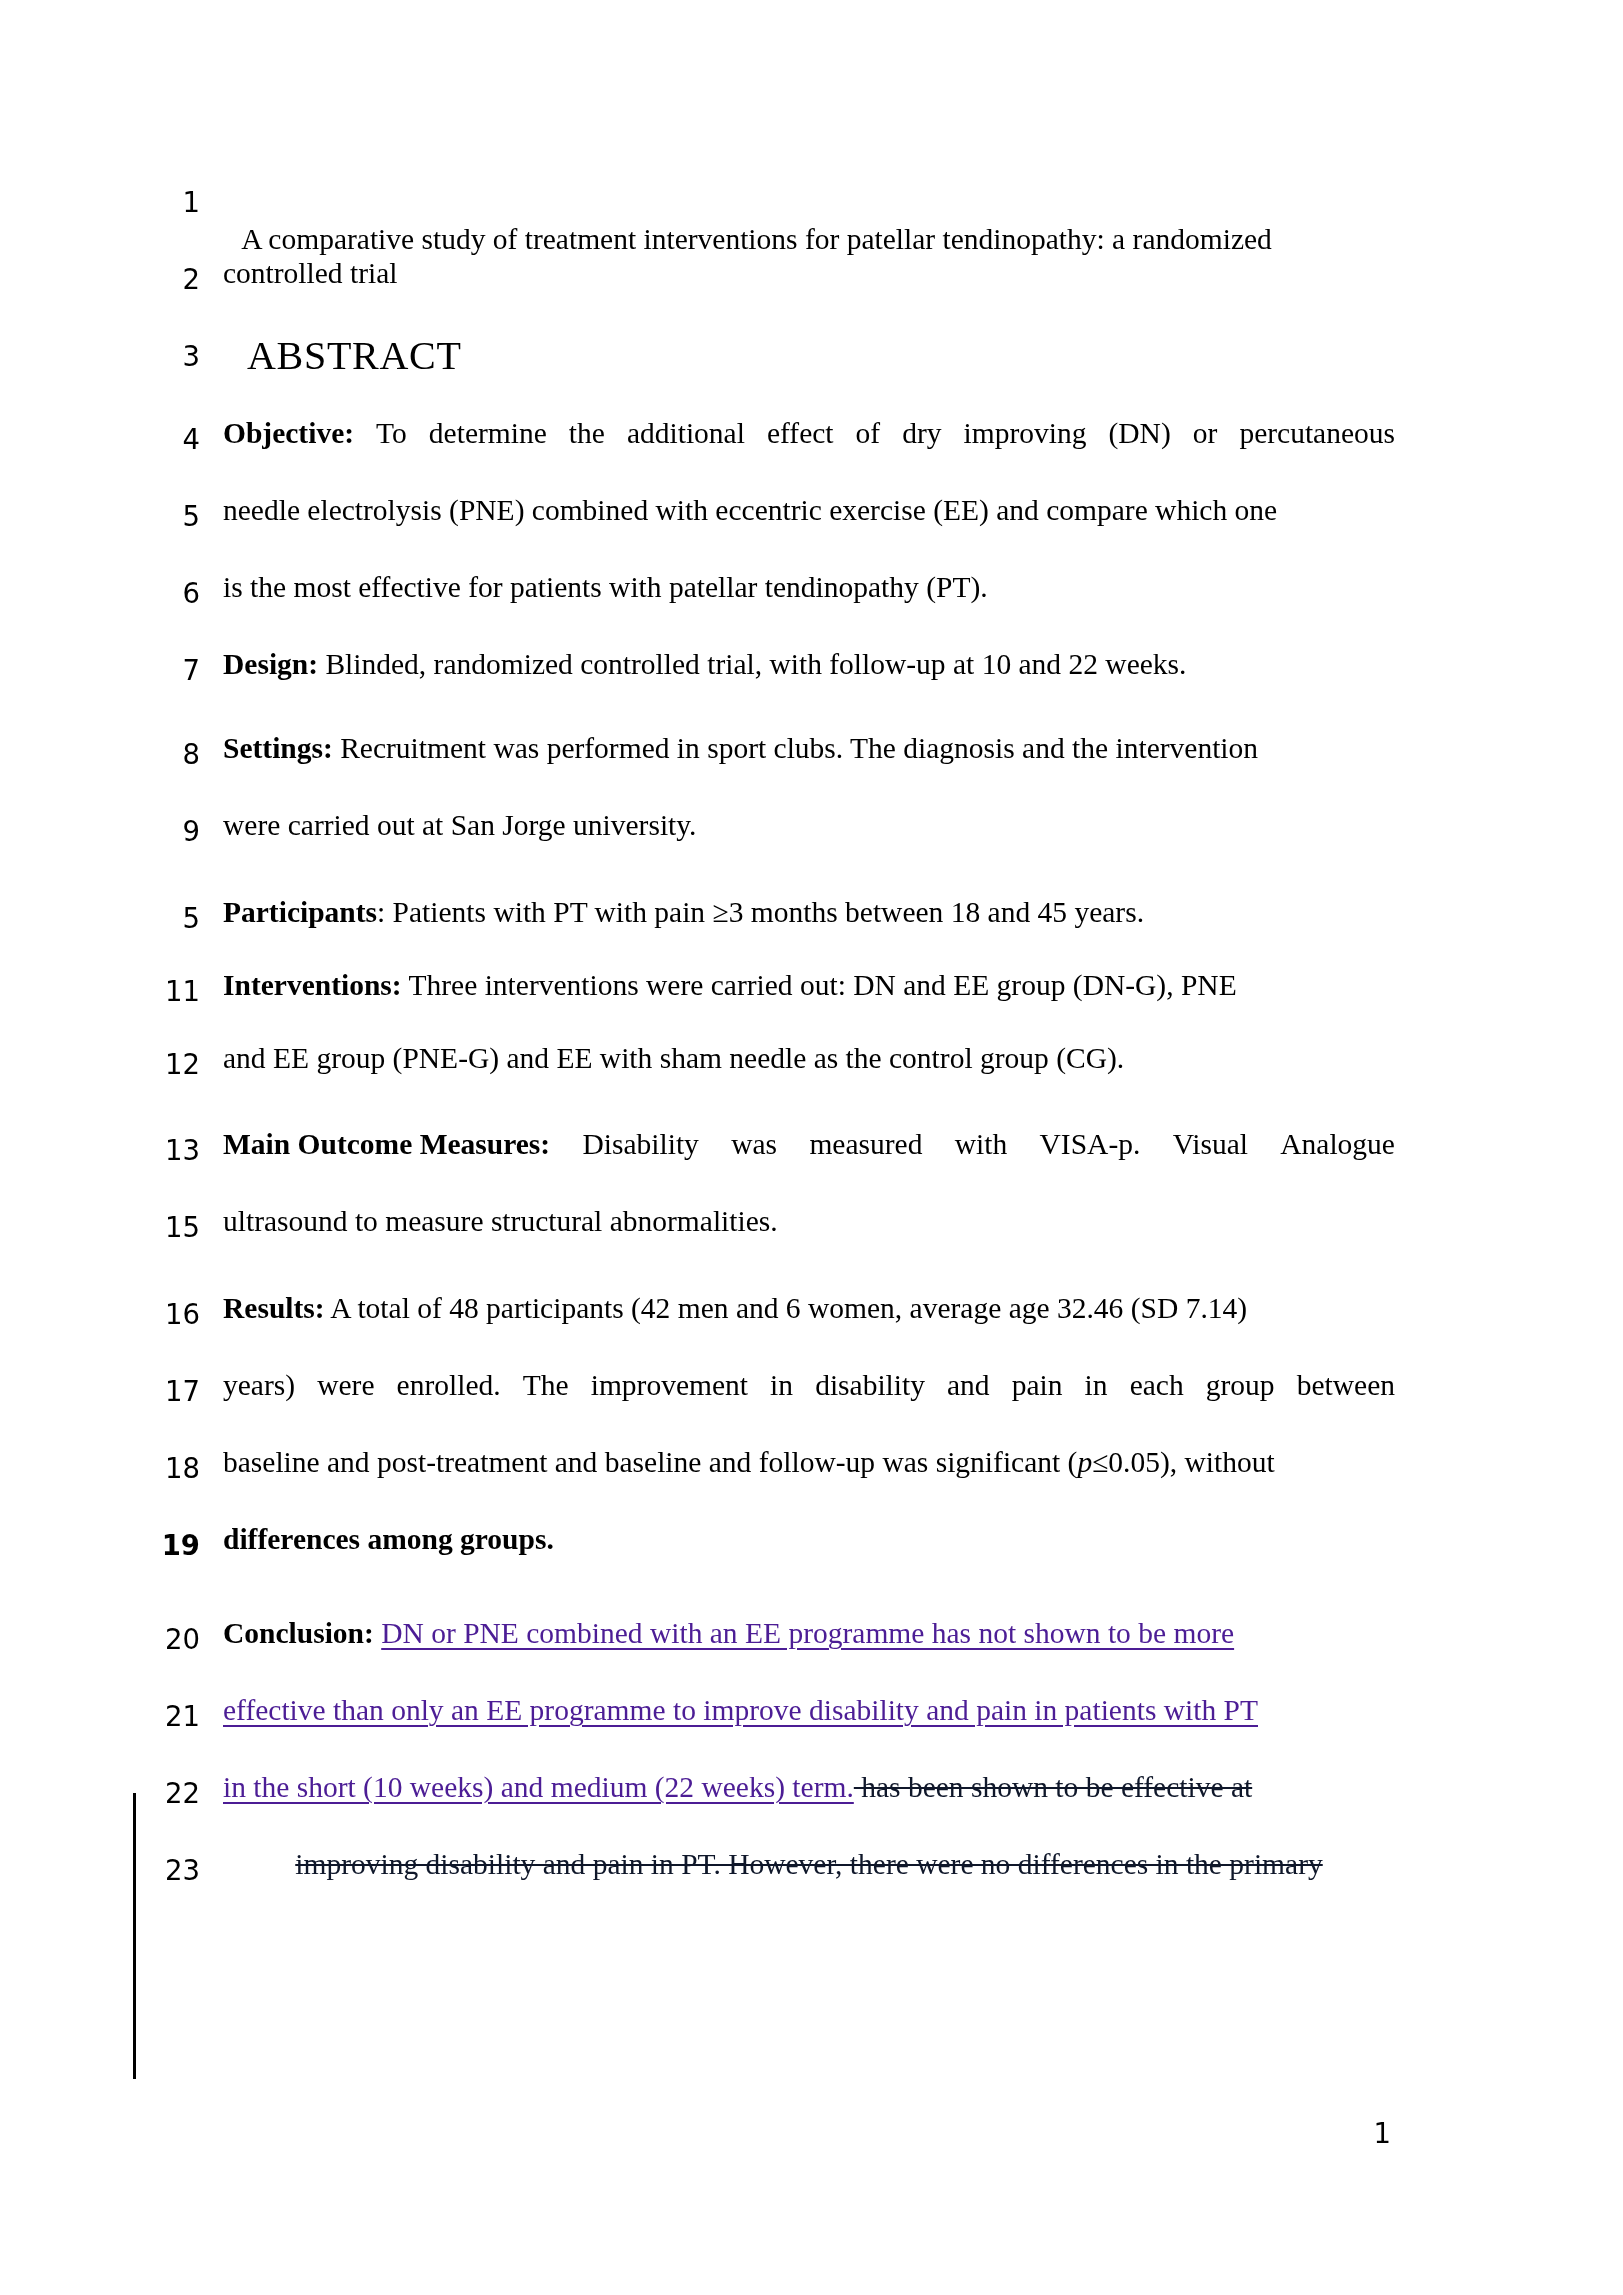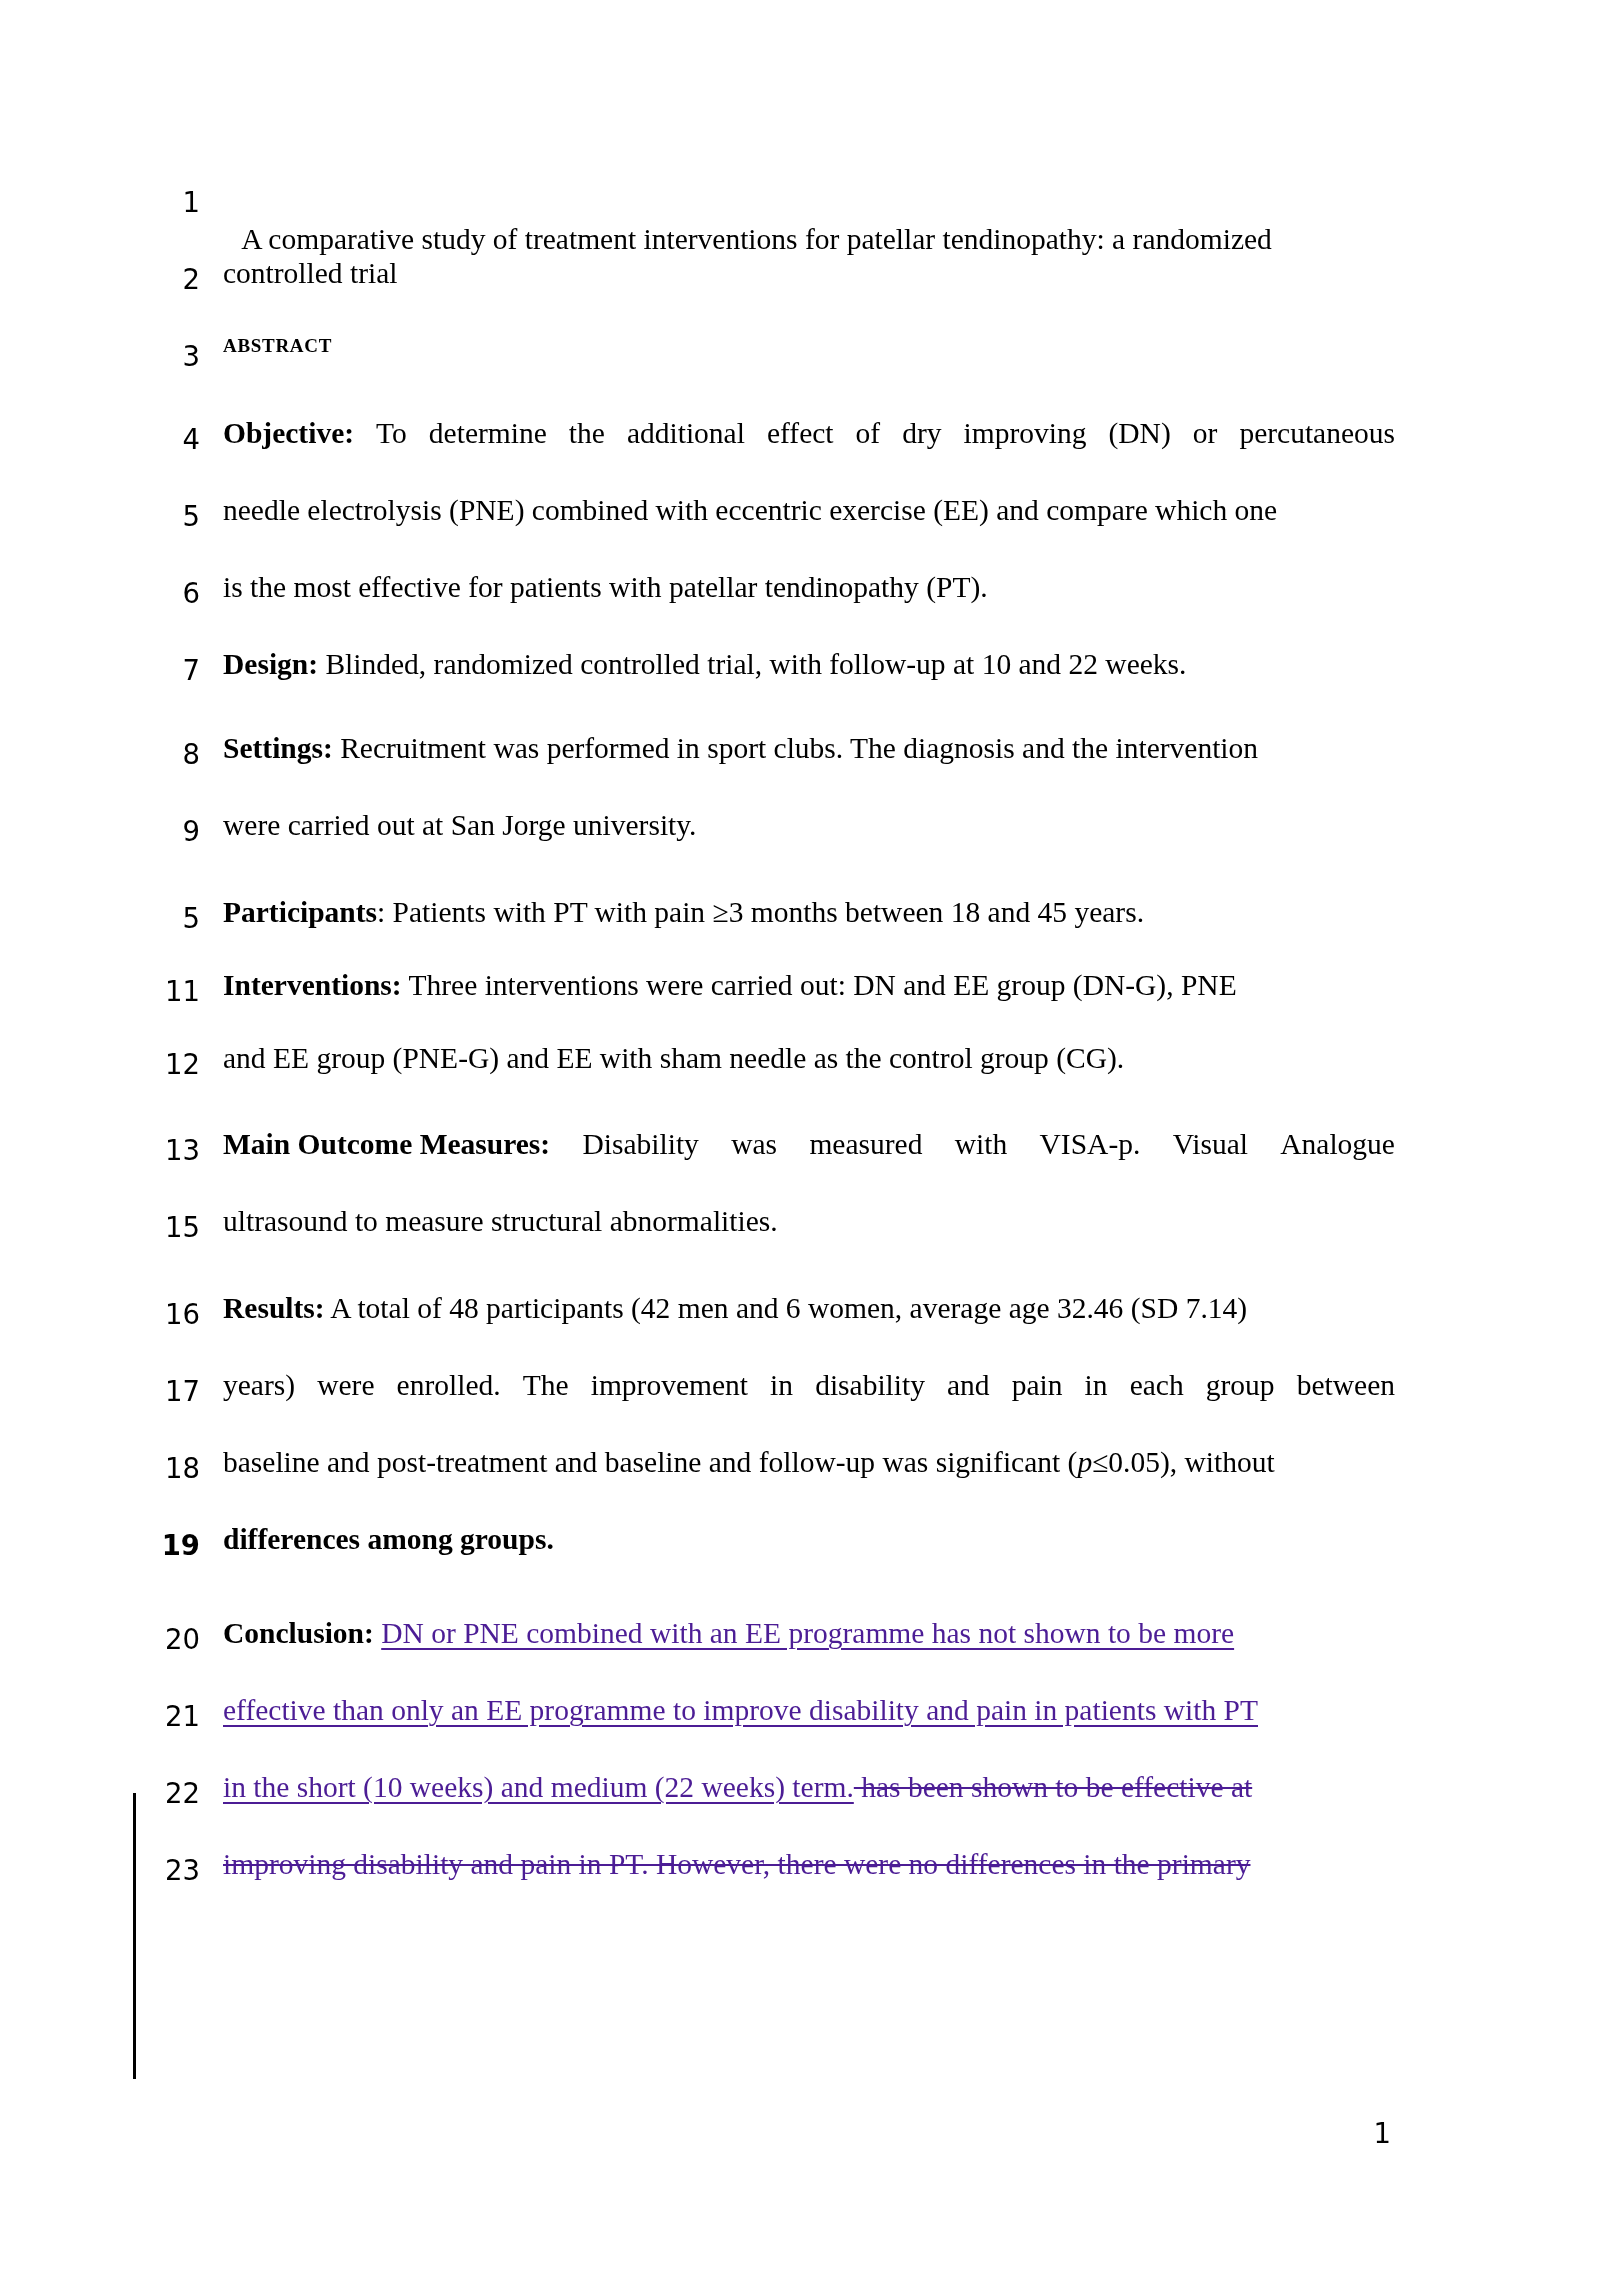--- a/index.html
+++ b/index.html
@@ -69,23 +69,24 @@
   i.it  { font-style: italic; }
 
   
   .ins {
     color: #4c1d95;
     text-decoration: underline;
     text-decoration-thickness: 2px;
     text-underline-offset: 5.2px;
   }
   .del {
-    color: #4c1d95;
+    color: #0f172a;
     text-decoration: line-through;
     text-decoration-thickness: 2px;
+    text-align: center;
   }
 
   
   .changebar {
     position: absolute;
     left: 133px;
     top: 1793px;
     width: 3.3px;
     height: 286px;
     background: #000000;
@@ -94,23 +95,24 @@
   .pagenum {
     position: absolute;
     right: 232px;
     top: 2117px;
     font-size: 27.5px;
     font-family: "DejaVu Sans", "Liberation Sans", sans-serif;
     color: #000000;
   }
 
   .abstract-head {
-    font-weight: bold;
-    font-size: 19px;
+    font-weight: normal;
+    font-size: 40px;
     letter-spacing: 0.7px;
+    margin-left: 24px;
   }
 </style>
 </head>
 <body>
 
 <div class="page">
 
   <div class="changebar"></div>
 
   <div class="content">

